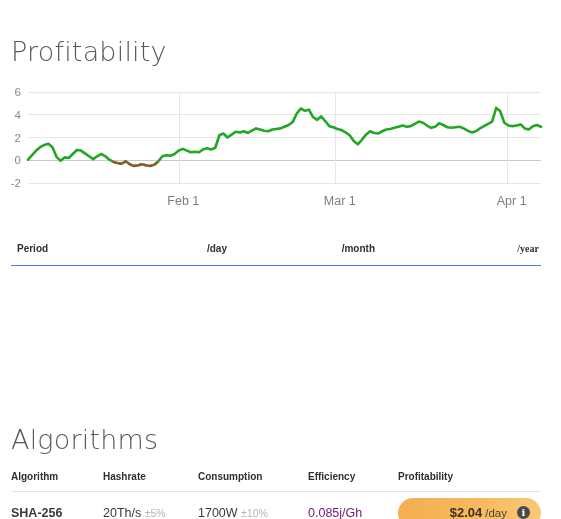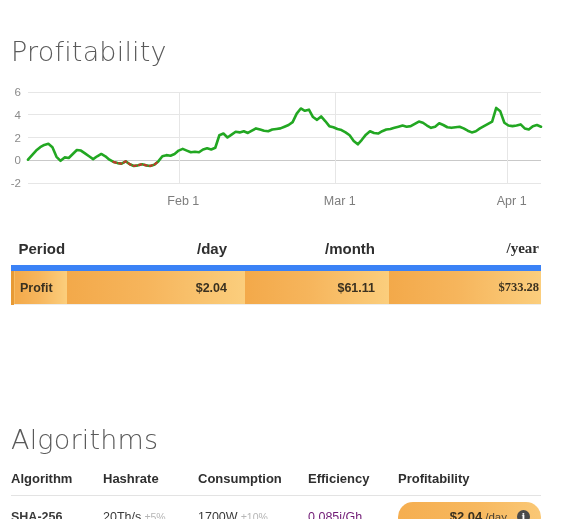--- a/index.html
+++ b/index.html
@@ -46,22 +46,22 @@
   }
   #period-table th,#period-table td{
     padding:0;
     height:33px;
     vertical-align:middle;
     font-size:12.5px;
   }
   #period-table thead th{
     font-weight:bold;
     color:#2f2f2f;
-    font-size:15px;
-    border-bottom:6px solid #3b82f6;
+    font-size:10px;
+    border-bottom:1px solid #3b82f6;
   }
   #period-table tbody td{
     border-bottom:1px solid #ededed;
   }
   .col-label{text-align:left;padding-left:6px !important;}
   .col-num{text-align:right;}
   .c-day{width:160px;}
   .c-month{width:130px;}
   .c-year{width:150px;}
   .lbl{font-weight:bold;color:#2f2f2f;}
@@ -101,21 +101,21 @@
 
   
   #algo-table{
     position:absolute;left:11px;top:443px;width:530px;
     border-collapse:collapse;
     table-layout:fixed;
   }
   #algo-table th{
     text-align:left;
     font-weight:bold;
-    font-size:13px;
+    font-size:10px;
     color:#2f2f2f;
     padding:0 0 9px 0;
     border-bottom:1px solid #e3e3e3;
   }
   #algo-table td{
     padding:0;
     height:41px;
     vertical-align:middle;
     font-size:12.5px;
     color:#3a3a3a;
@@ -205,26 +205,20 @@
         <th class="col-label">Period</th>
         <th class="col-num c-day pad-day">/day</th>
         <th class="col-num c-month pad-month">/month</th>
         <th class="col-num c-year pad-year">/year</th>
       </tr>
     </thead>
     <tbody>
 
 
 
-      <tr class="profit-row">
-        <td class="col-label">Profit</td>
-        <td class="col-num pad-day">$2.04</td>
-        <td class="col-num pad-month">$61.11</td>
-        <td class="col-num pad-year">$733.28</td>
-      </tr>
     </tbody>
   </table>
 
   <div class="section-title" id="algorithms-title">Algorithms</div>
 
   <table id="algo-table">
     <thead>
       <tr>
         <th class="a-name">Algorithm</th>
         <th class="a-hash">Hashrate</th>

